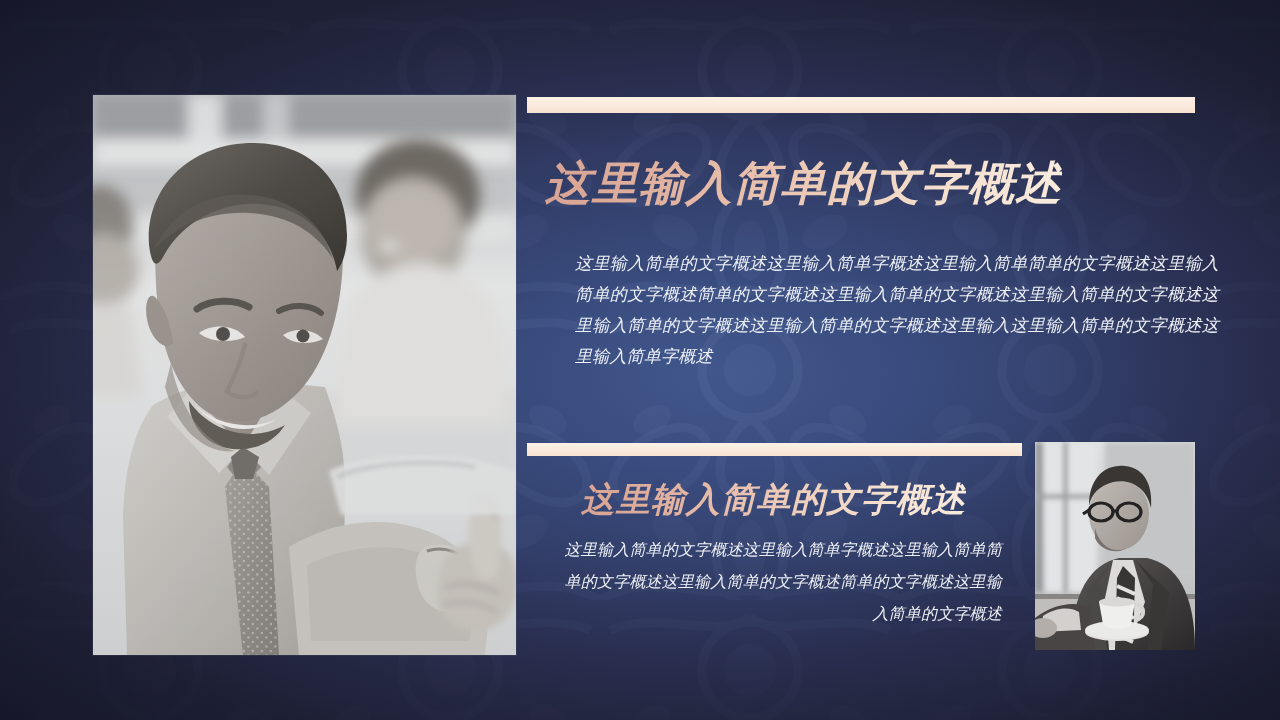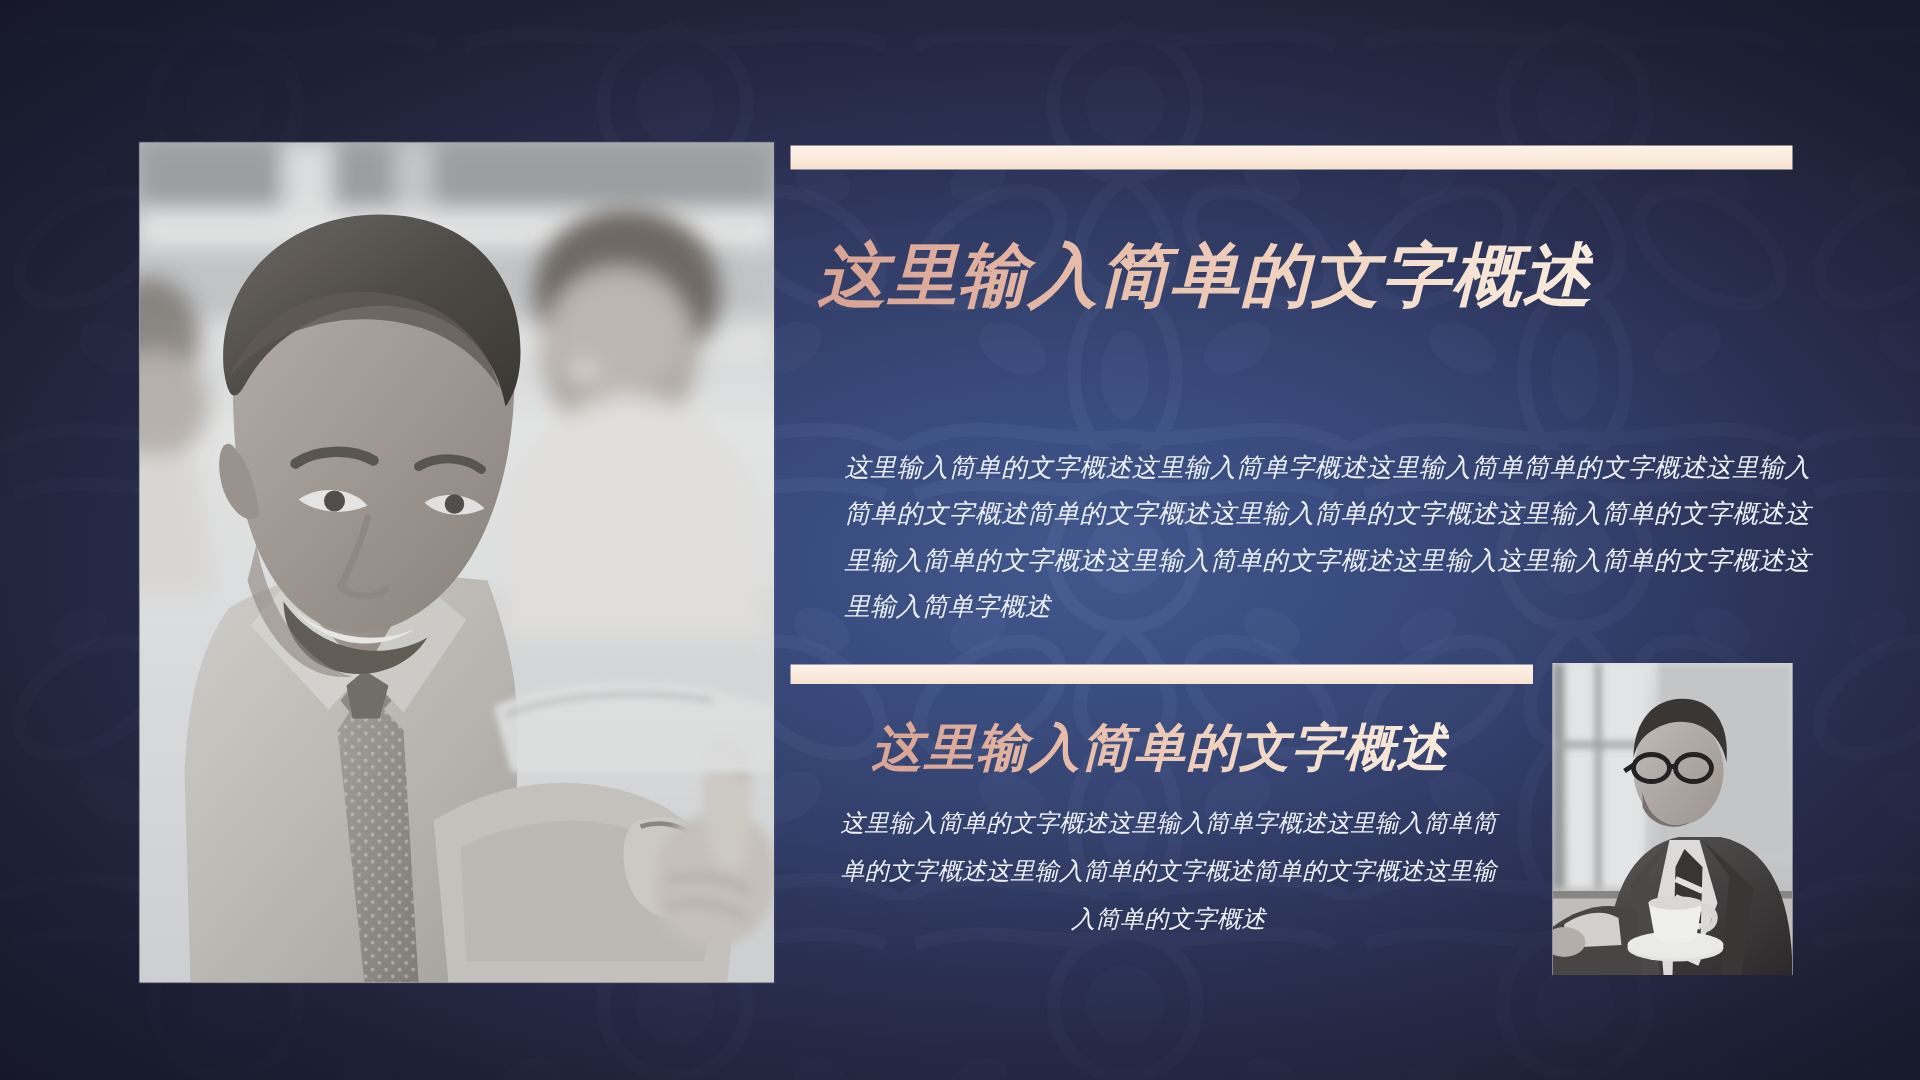--- a/index.html
+++ b/index.html
@@ -116,32 +116,31 @@
 
   
   .body-text {
     position: absolute;
     color: #eef1f7;
     font-size: 17px;
     line-height: 31px;
     letter-spacing: 0.2px;
   }
   #body-primary {
-    left: 563px;
+    left: 575px;
     top: 248px;
     width: 644px;
     text-align: justify;
     text-align-last: left;
-    margin-top: 48px;
   }
   #body-secondary {
     left: 556px;
     top: 534px;
     width: 446px;
-    text-align: center;
+    text-align: right;
     font-size: 16px;
     line-height: 32px;
   }
 </style>
 </head>
 <body>
 
 <div id="slide">
 
   <div class="bg-base"></div>

